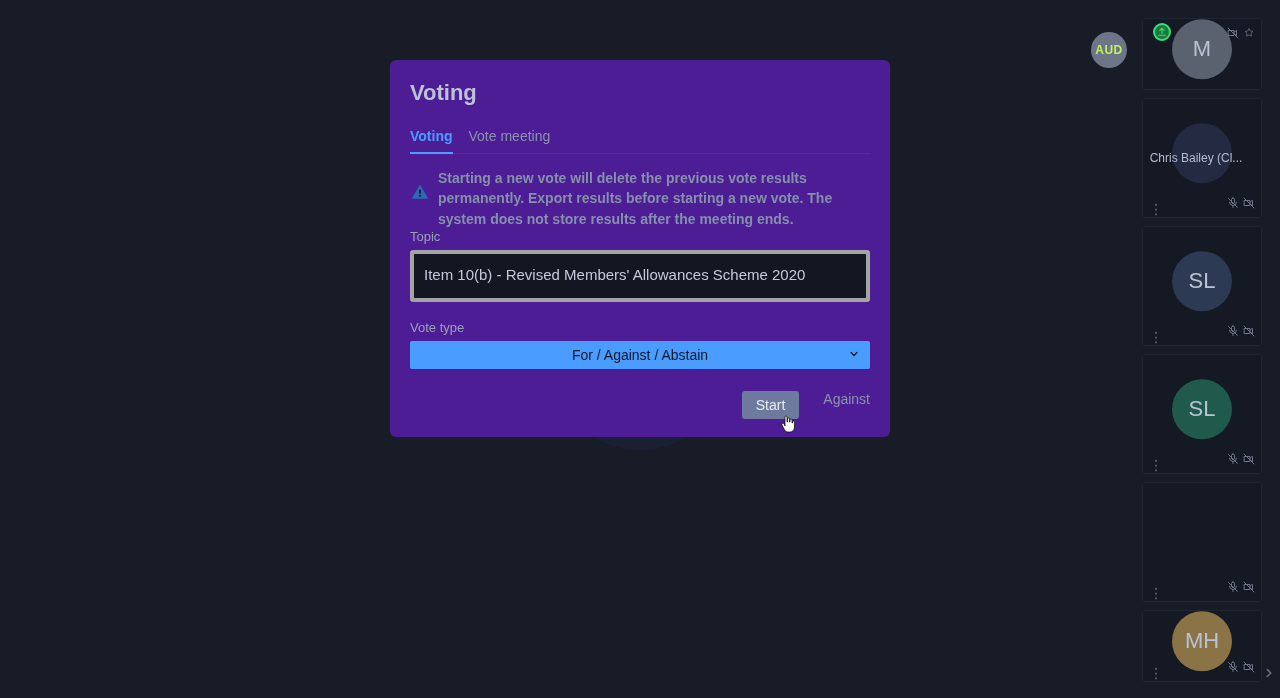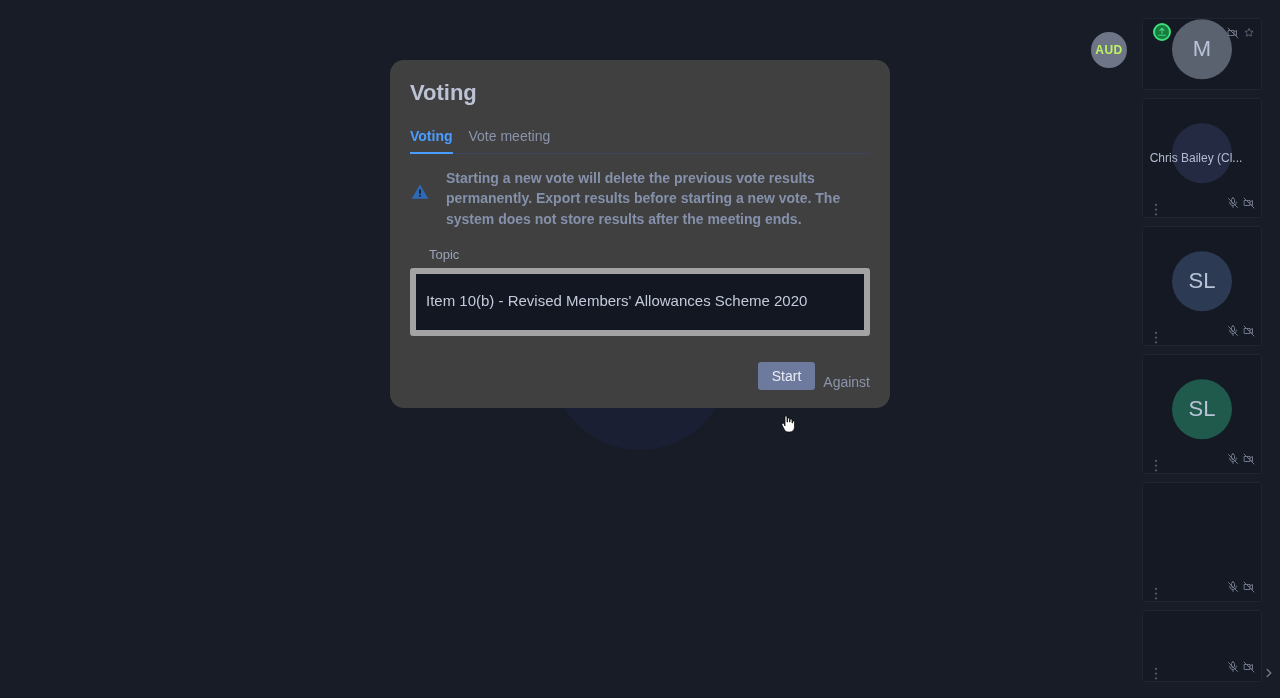--- a/index.html
+++ b/index.html
@@ -11,50 +11,50 @@
     position: absolute; top: 32px; left: 1091px;
     width: 36px; height: 36px; border-radius: 50%;
     background: #6d7586; color: #bef264;
     display: flex; align-items: center; justify-content: center;
     font-size: 12px; font-weight: 700; letter-spacing: 0.5px;
   }
 
   
   .modal {
     position: absolute; top: 60px; left: 390px;
-    width: 500px; background: #404040; border-radius: 14px;
+    width: 500px; background: #4c1d95; border-radius: 6px;
     padding: 20px 20px 18px 20px;
   }
   .modal-title { color: #bcc3d4; font-size: 22px; font-weight: 700; margin-bottom: 22px; }
   .tabs { display: flex; gap: 16px; border-bottom: 1px solid #3b455f; margin-bottom: 14px; }
   .tab { padding-bottom: 8px; font-size: 14px; color: #8a93aa; cursor: pointer; }
   .tab.active { color: #4a9dff; border-bottom: 2px solid #4a9dff; margin-bottom: -1px; font-weight: 600; }
 
-  .warning-row { display: flex; gap: 12px; margin-bottom: 18px; }
+  .warning-row { display: flex; gap: 4px; }
   .warning-icon-wrap { width: 24px; display: flex; align-items: flex-start; padding-top: 14px; }
   .warning-text { font-size: 14px; line-height: 1.45; color: #8591ab; font-weight: 600; flex: 1; }
 
-  .field-label { font-size: 13px; color: #99a2b7; margin-bottom: 6px; font-weight: 500; margin-left: 19px; }
+  .field-label { font-size: 13px; color: #99a2b7; margin-bottom: 6px; font-weight: 500; }
   .topic-input {
-    width: 100%; height: 68px; background: #121722;
-    border: 6px solid #a3a3a3; border-radius: 3px;
-    padding: 18px 10px; color: #c4cadb; font-size: 15px; resize: none;
+    width: 100%; height: 52px; background: #121722;
+    border: 4px solid #a3a3a3; border-radius: 3px;
+    padding: 12px 10px; color: #c4cadb; font-size: 15px; resize: none;
     font-family: inherit; outline: none;
   }
   .vote-type-wrap { margin-top: 14px; }
   .vote-type-select {
     width: 100%; height: 28px; background: #4a9dff; border-radius: 2px;
     display: flex; align-items: center; justify-content: center;
     position: relative; color: #0f1729; font-size: 14px; cursor: pointer;
   }
   .vote-type-select .chev {
     position: absolute; right: 10px; top: 50%; transform: translateY(-50%);
   }
 
-  .modal-footer { display: flex; justify-content: flex-end; gap: 8px; margin-top: 22px; align-items: flex-end; }
+  .modal-footer { display: flex; justify-content: flex-end; gap: 24px; margin-top: 22px; align-items: flex-start; }
   .btn-start {
     background: #6d7a9d; color: #e8ecf5; border: none;
     padding: 6px 14px; font-size: 14px; border-radius: 3px; cursor: pointer;
   }
   .btn-cancel { background: transparent; border: none; color: #8a93aa; font-size: 14px; cursor: pointer; }
 
   
   .cursor-hand {
     position: absolute; top: 414px; left: 780px; width: 16px; height: 20px; pointer-events:none;
   }
@@ -123,20 +123,31 @@
         <rect x="11" y="9" width="2" height="5" fill="#111722"></rect>
         <rect x="11" y="15.5" width="2" height="2" fill="#111722"></rect>
       </svg>
     </div>
     <div class="warning-text">Starting a new vote will delete the previous vote results permanently. Export results before starting a new vote. The system does not store results after the meeting ends.</div>
   </div>
 
   <div class="field-label">Topic</div>
   <textarea class="topic-input" style="">Item 10(b) - Revised Members' Allowances Scheme 2020</textarea>
 
+  <div class="vote-type-wrap">
+    <div class="field-label">Vote type</div>
+    <div class="vote-type-select">
+      <span>For / Against / Abstain</span>
+      <span class="chev">
+        <svg width="12" height="12" viewBox="0 0 24 24">
+            <path d="M6 9l6 6 6-6" stroke="#0f1729" stroke-width="2.5" fill="none" stroke-linecap="round"></path>
+          </svg>
+      </span>
+    </div>
+  </div>
 
   <div class="modal-footer">
     <button class="btn-start">Start</button>
     <button class="btn-cancel">Against</button>
   </div>
 </div>
 
 <div class="cursor-hand">
   <svg width="16" height="20" viewBox="0 0 16 20">
     <path d="M6 2c.6 0 1 .4 1 1v5h.5V5c0-.6.4-1 1-1s1 .4 1 1v3h.5V6c0-.6.4-1 1-1s1 .4 1 1v3h.5V8c0-.6.4-1 1-1s1 .4 1 1v5c0 3-2 5-5 5H8c-2 0-3-1-4-3l-2-4c-.3-.6 0-1.3.6-1.6.6-.3 1.3 0 1.6.6L5 12V3c0-.6.4-1 1-1z" fill="#fff" stroke="#000" stroke-width="0.7"></path>
@@ -202,20 +213,21 @@
       <div class="tile-icons-bottom">
         <span><svg class="small-svg" viewBox="0 0 24 24">
             <path d="M12 2a3 3 0 013 3v5a3 3 0 01-6 0V5a3 3 0 013-3z M5 10a7 7 0 0014 0 M12 17v4 M3 3l18 18" stroke="#6d7586" stroke-width="2" fill="none" stroke-linecap="round"></path>
           </svg></span>
         <span><svg class="small-svg" viewBox="0 0 24 24">
             <path d="M3 7h11v10H3z M14 10l5-3v10l-5-3 M2 2l20 20" stroke="#6d7586" stroke-width="2" fill="none" stroke-linecap="round"></path>
           </svg></span>
       </div>
     </div>
     <div class="tile">
+      <div class="avatar-circle" style="background: rgb(138, 116, 70);">MH</div>
       <div class="tile-more">⋮</div>
       <div class="tile-icons-bottom">
         <span><svg class="small-svg" viewBox="0 0 24 24">
             <path d="M12 2a3 3 0 013 3v5a3 3 0 01-6 0V5a3 3 0 013-3z M5 10a7 7 0 0014 0 M12 17v4 M3 3l18 18" stroke="#6d7586" stroke-width="2" fill="none" stroke-linecap="round"></path>
           </svg></span>
         <span><svg class="small-svg" viewBox="0 0 24 24">
             <path d="M3 7h11v10H3z M14 10l5-3v10l-5-3 M2 2l20 20" stroke="#6d7586" stroke-width="2" fill="none" stroke-linecap="round"></path>
           </svg></span>
       </div>
     </div>

